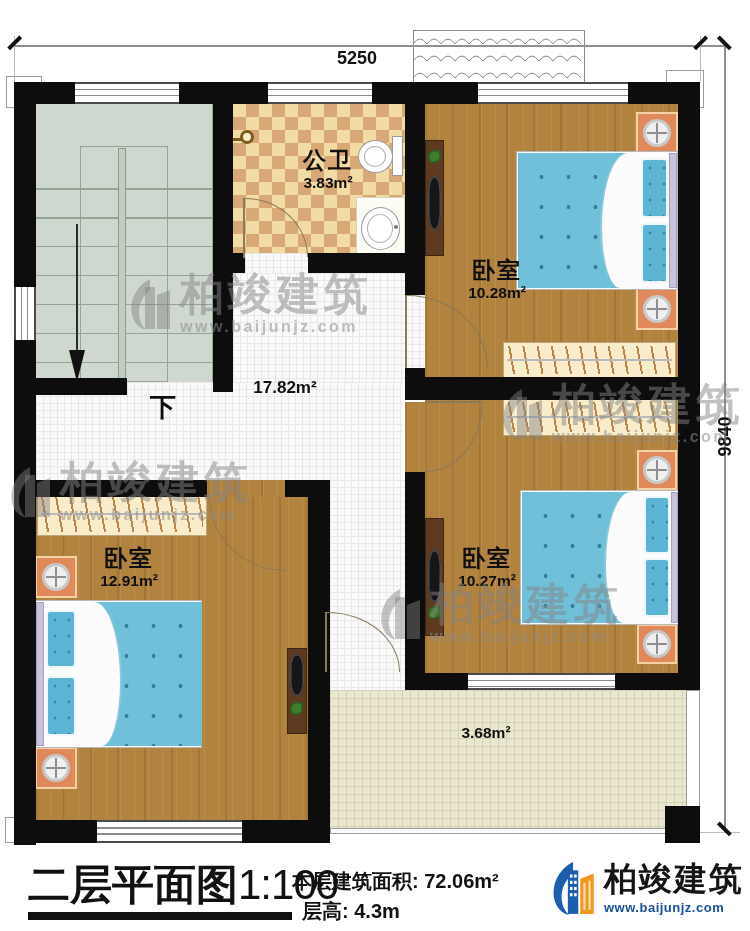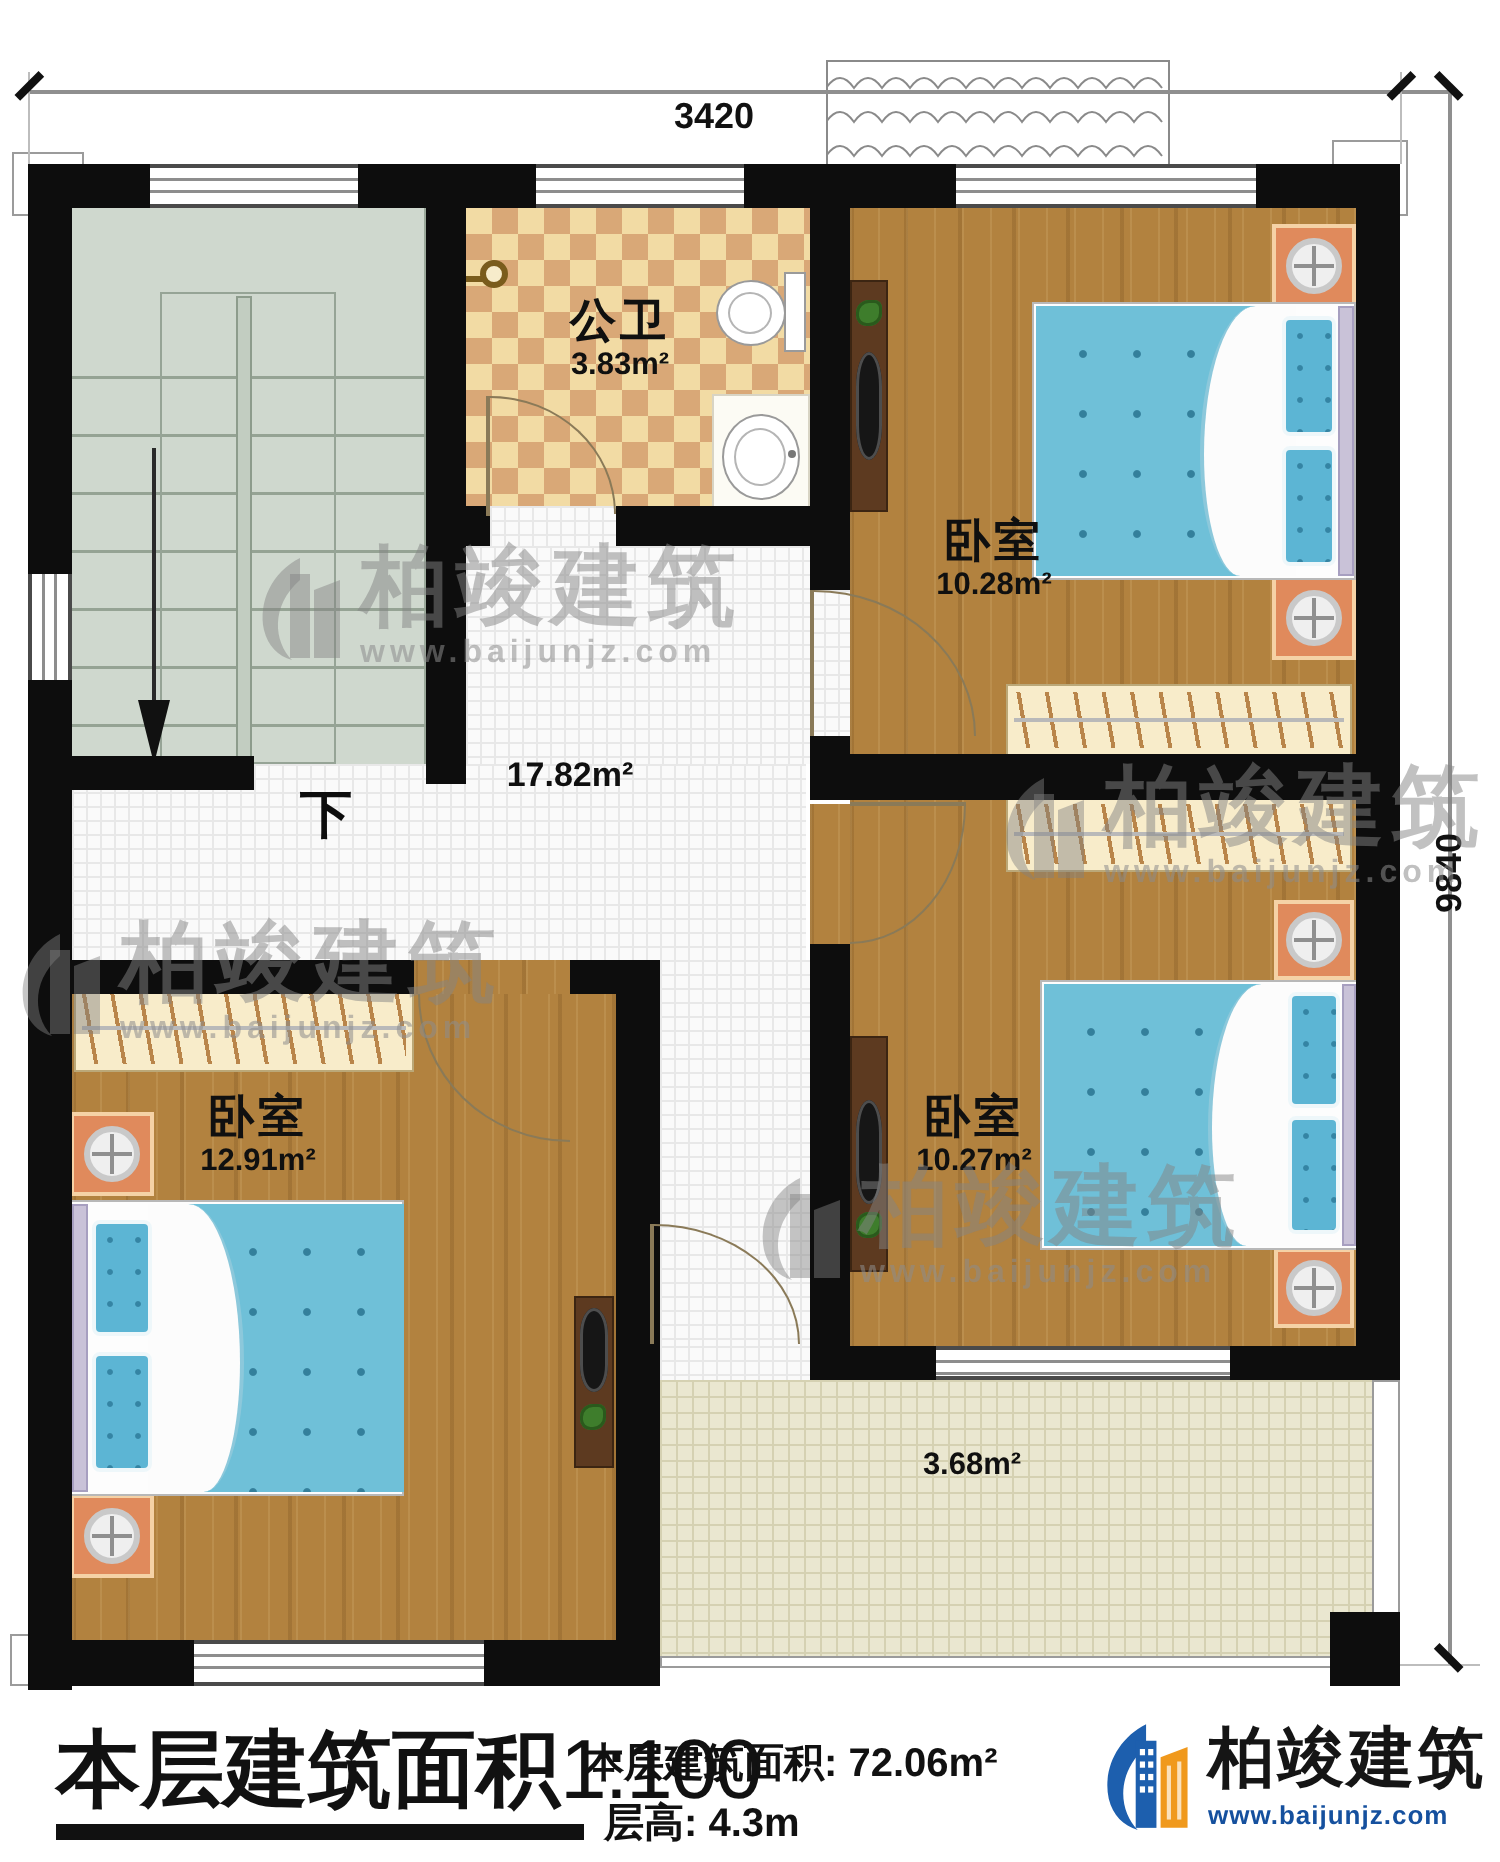--- a/index.html
+++ b/index.html
@@ -76,21 +76,21 @@
 
   <div class="a dl" style="left:14px;top:45px;width:711px;height:2px"></div>
   <div class="a dl" style="left:724px;top:46px;width:2px;height:787px"></div>
   <div class="a ext" style="left:14px;top:36px;width:1px;height:46px"></div>
   <div class="a ext" style="left:700px;top:36px;width:1px;height:46px"></div>
   <div class="a ext" style="left:700px;top:832px;width:40px;height:1px"></div>
   <div class="a tick" style="left:6px;top:41px;transform:rotate(-45deg)"></div>
   <div class="a tick" style="left:692px;top:41px;transform:rotate(-45deg)"></div>
   <div class="a tick" style="left:716px;top:41px;transform:rotate(45deg)"></div>
   <div class="a tick" style="left:716px;top:827px;transform:rotate(45deg)"></div>
-  <div class="a dimlab" style="left:317px;top:48px;width:80px">3420</div>
+  <div class="a dimlab" style="left:317px;top:48px;width:80px">5250</div>
   <div class="a dimlab" style="left:688px;top:426px;width:74px;transform:rotate(-90deg)">9840</div>
 
   <svg class="a" style="left:413px;top:30px;z-index:0" width="172" height="53">
     <rect x="0.5" y="0.5" width="171" height="52" fill="#ffffff" stroke="#8a8a8a"></rect>
     <path d="M0 14 q7 -10 14 0 q7 -10 14 0 q7 -10 14 0 q7 -10 14 0 q7 -10 14 0 q7 -10 14 0 q7 -10 14 0 q7 -10 14 0 q7 -10 14 0 q7 -10 14 0 q7 -10 14 0 q7 -10 14 0" fill="none" stroke="#8a8a8a" stroke-width="1"></path>
     <path d="M0 31 q7 -10 14 0 q7 -10 14 0 q7 -10 14 0 q7 -10 14 0 q7 -10 14 0 q7 -10 14 0 q7 -10 14 0 q7 -10 14 0 q7 -10 14 0 q7 -10 14 0 q7 -10 14 0 q7 -10 14 0" fill="none" stroke="#8a8a8a" stroke-width="1"></path>
     <path d="M0 48 q7 -10 14 0 q7 -10 14 0 q7 -10 14 0 q7 -10 14 0 q7 -10 14 0 q7 -10 14 0 q7 -10 14 0 q7 -10 14 0 q7 -10 14 0 q7 -10 14 0 q7 -10 14 0 q7 -10 14 0" fill="none" stroke="#8a8a8a" stroke-width="1"></path>
   </svg>
 
   <div class="a co" style="left:6px;top:76px;width:36px;height:32px"></div>
@@ -225,21 +225,21 @@
   <div class="a leaf" style="left:243px;top:198px;width:2px;height:60px"></div>
   <div class="a door" style="left:245px;top:198px;width:63px;height:59px;border-top-width:1.5px;border-right-width:1.5px;border-top-right-radius:100% 100%"></div>
   <div class="a leaf" style="left:405px;top:295px;width:2px;height:73px"></div>
   <div class="a door" style="left:407px;top:295px;width:81px;height:73px;border-top-width:1.5px;border-right-width:1.5px;border-top-right-radius:100% 100%"></div>
   <div class="a leaf" style="left:425px;top:401px;width:58px;height:2px"></div>
   <div class="a door" style="left:425px;top:402px;width:58px;height:70px;border-bottom-width:1.5px;border-right-width:1.5px;border-bottom-right-radius:100% 100%"></div>
   <div class="a door" style="left:209px;top:497px;width:76px;height:74px;border-bottom-width:1.5px;border-left-width:1.5px;border-bottom-left-radius:100% 100%"></div>
   <div class="a leaf" style="left:325px;top:612px;width:2px;height:60px"></div>
   <div class="a door" style="left:327px;top:612px;width:73px;height:60px;border-top-width:1.5px;border-right-width:1.5px;border-top-right-radius:100% 100%"></div>
 
-  <div class="a rlab" style="left:258px;top:148px;width:104px">
+  <div class="a rlab" style="left:276px;top:148px;width:104px">
     <span class="nm">公卫</span>
     <span class="ar">3.83m²</span>
   </div>
   <div class="a rlab" style="left:436px;top:258px;width:122px">
     <span class="nm">卧室</span>
     <span class="ar">10.28m²</span>
   </div>
   <div class="a rlab" style="left:241px;top:378px;width:88px">
     <span class="ar" style="font-size:17px">17.82m²</span>
   </div>
@@ -295,21 +295,21 @@
       <rect x="19" y="10" width="10" height="42" fill="rgba(128,128,128,.45)"></rect>
       <path d="M31 18l13-5v39H31z" fill="rgba(128,128,128,.45)"></path>
     </svg>
     <div>
         <div class="wn">柏竣建筑</div>
     <div class="wu">www.baijunjz.com</div>
       </div>
   </div>
 
   <div class="a tb-title" style="left:28px;top:864px">
-    <span>本层建筑面积</span><span class="sc">1:100</span>
+    <span>二层平面图</span><span class="sc">1:100</span>
   </div>
   <div class="a tb-ul" style="left:28px;top:912px;width:264px;height:8px"></div>
   <div class="a tb-line" style="left:292px;top:868px">
     <span>本层建筑面积:</span>
     <span>72.06m²</span>
   </div>
   <div class="a tb-line" style="left:302px;top:898px">
     <span>层高:</span>
     <span>4.3m</span>
   </div>

